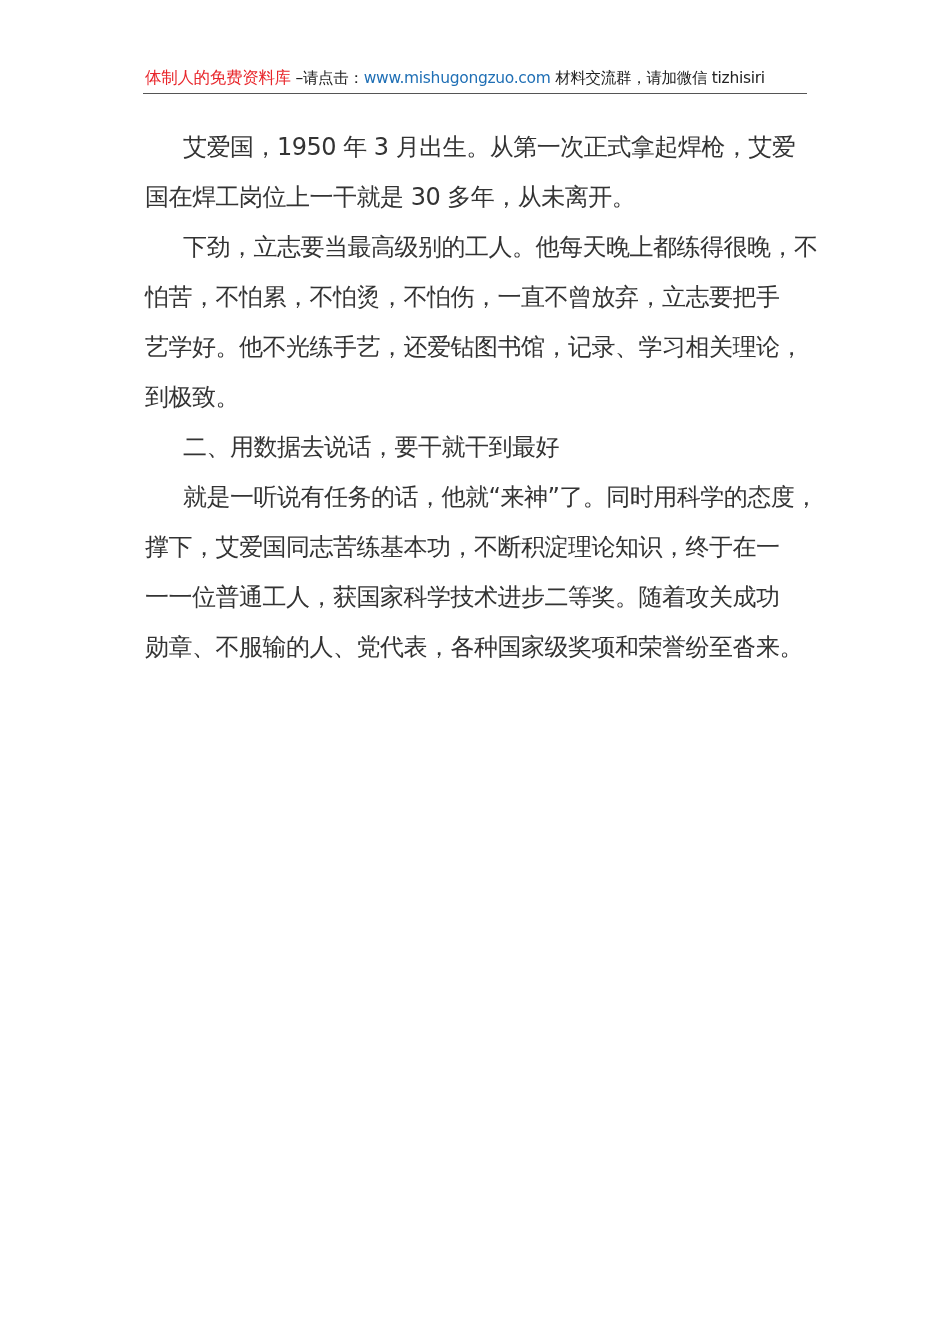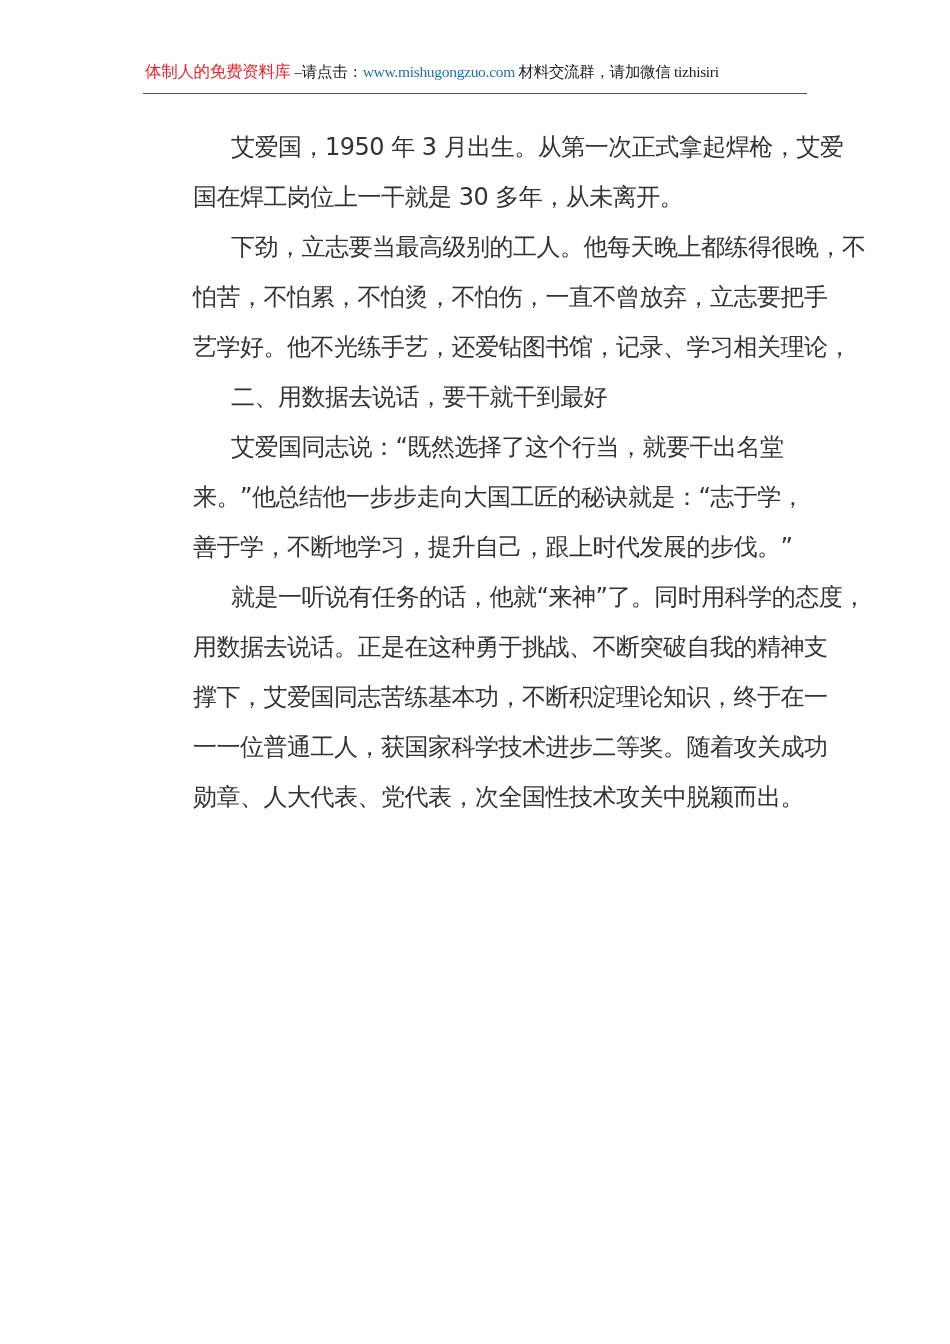--- a/index.html
+++ b/index.html
@@ -11,47 +11,45 @@
       width: 950px;
       height: 1344px;
       position: relative;
       overflow: hidden;
       font-family: "DejaVu Sans", "Liberation Sans", sans-serif;
       color: #2b2b2b;
     }
     .header {
       position: absolute;
       left: 145px;
-      top: 56px;
+      top: 68px;
       width: 660px;
       height: 24px;
       white-space: nowrap;
       font-size: 15.5px;
-      line-height: 32px;
+      line-height: 20px;
       letter-spacing: -0.3px;
-      font-family: Liberation Serif, serif;
     }
     .header .brand { color: #e8262b; font-size: 16.5px; }
     .header .lead { color: #222222; }
     .header .link { color: #1f6fb5; text-decoration: none; }
     .header .rest { color: #222222; }
     .header-rule {
       position: absolute;
       left: 143px;
       top: 93px;
       width: 664px;
       height: 0;
       border-top: 1.5px solid #555555;
     }
     .content {
       position: absolute;
       left: 145px;
       top: 122px;
       width: 680px;
-      margin-left: 48px;
     }
     .para {
       margin: 0;
       font-size: 24px;
       line-height: 50px;
       letter-spacing: -0.5px;
       text-indent: 38px;
       color: #333333;
       text-align: left;
     }
@@ -74,29 +72,24 @@
 
 <div class="content">
   <p class="para">
     <span class="line">艾爱国，1950 年 3 月出生。从第一次正式拿起焊枪，艾爱</span>
     <span class="line">国在焊工岗位上一干就是 30 多年，从未离开。</span>
   </p>
   <p class="para">
     <span class="line">下劲，立志要当最高级别的工人。他每天晚上都练得很晚，不</span>
     <span class="line">怕苦，不怕累，不怕烫，不怕伤，一直不曾放弃，立志要把手</span>
     <span class="line">艺学好。他不光练手艺，还爱钻图书馆，记录、学习相关理论，</span>
+    <span class="line">到极致。</span>
   </p>
   <p class="para">
     <span class="line">二、用数据去说话，要干就干到最好</span>
   </p>
   <p class="para">
-    <span class="line">艾爱国同志说：“既然选择了这个行当，就要干出名堂</span>
-    <span class="line">来。”他总结他一步步走向大国工匠的秘诀就是：“志于学，</span>
-    <span class="line">善于学，不断地学习，提升自己，跟上时代发展的步伐。”</span>
-  </p>
-  <p class="para">
     <span class="line">就是一听说有任务的话，他就“来神”了。同时用科学的态度，</span>
-    <span class="line">用数据去说话。正是在这种勇于挑战、不断突破自我的精神支</span>
     <span class="line">撑下，艾爱国同志苦练基本功，不断积淀理论知识，终于在一</span>
     <span class="line">一一位普通工人，获国家科学技术进步二等奖。随着攻关成功</span>
-    <span class="line">勋章、人大代表、党代表，次全国性技术攻关中脱颖而出。</span>
+    <span class="line">勋章、不服输的人、党代表，各种国家级奖项和荣誉纷至沓来。</span>
   </p>
 </div>
 
 </body></html>

